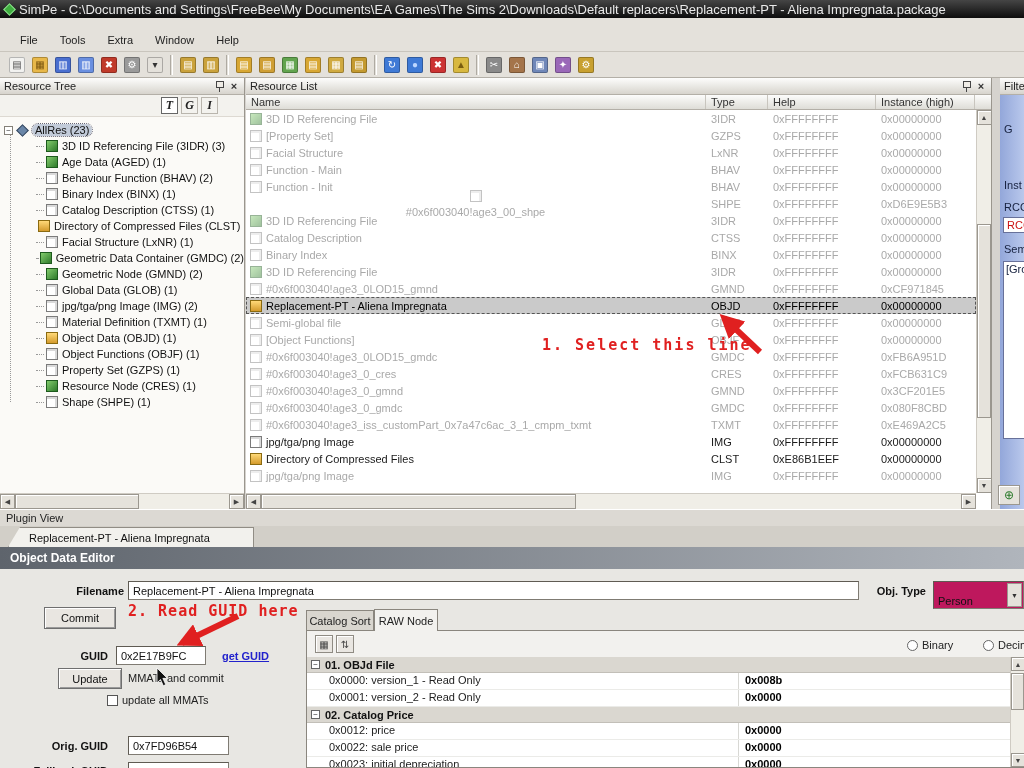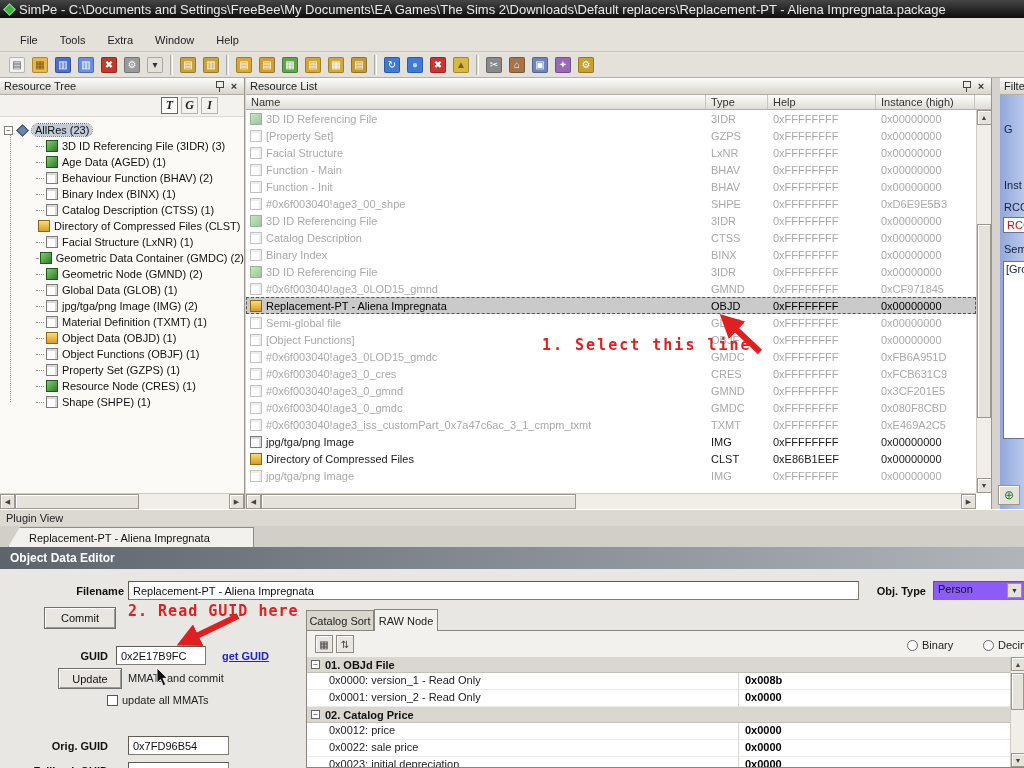--- a/index.html
+++ b/index.html
@@ -89,21 +89,21 @@
 .ode-header{position:absolute;left:0;top:547px;width:100%;height:22px;background:linear-gradient(90deg,#5e646c,#b0b5bc);color:#fff;font-weight:bold;display:flex;align-items:center;padding-left:10px;font-size:12px;}
 
 
 .form-area{position:absolute;left:0;top:569px;width:100%;height:199px;background:#e8e7e3;overflow:hidden;}
 .flabel{position:absolute;font-weight:bold;color:#111;text-align:right;white-space:nowrap;}
 .txt{position:absolute;background:#fff;border:1px solid #7f7b73;border-top-color:#5f5b53;border-left-color:#5f5b53;font:11px "Liberation Sans",sans-serif;padding:1px 4px;color:#111;}
 .btn3d{position:absolute;background:#e9e6e1;border:1px solid #6f6f6f;box-shadow:inset 1px 1px 0 #fff,inset -1px -1px 0 #9a9a9a;display:flex;align-items:center;justify-content:center;color:#111;}
 .link{position:absolute;color:#2222cc;font-weight:bold;text-decoration:underline;}
 .plain-label{position:absolute;color:#222;white-space:nowrap;}
 .chk{position:absolute;width:11px;height:11px;background:#fff;border:1px solid #555;}
-.seltext{position:absolute;background:#8b5cf6;border:1px solid #7f7b73;border-top-color:#5f5b53;border-left-color:#5f5b53;padding:1px 4px;color:#111;overflow:hidden;}
+.seltext{position:absolute;background:#be185d;border:1px solid #7f7b73;border-top-color:#5f5b53;border-left-color:#5f5b53;padding:13px 4px;color:#111;overflow:hidden;}
 .dd-btn{position:absolute;right:1px;top:1px;bottom:1px;width:15px;background:#e5e2db;border:1px solid #9b978f;display:flex;align-items:center;justify-content:center;font-size:7px;color:#333;}
 
 
 .tab{position:absolute;border:1px solid #8a867e;border-bottom:none;background:#d9d6cf;display:flex;align-items:center;justify-content:center;color:#222;}
 .tab.active{background:#f2f1ee;z-index:3;}
 .raw-panel{position:absolute;left:306px;top:61px;right:0;bottom:0;background:#f2f1ee;border:1px solid #8a867e;border-right:none;overflow:hidden;}
 .raw-toolbar{position:absolute;left:0;top:0;right:0;height:26px;display:flex;align-items:center;gap:3px;padding-left:8px;}
 .mini-btn{width:18px;height:18px;background:#e9e6e1;border:1px solid #8f8b83;box-shadow:inset 1px 1px 0 #fff;display:flex;align-items:center;justify-content:center;font-size:10px;color:#444;flex:none;}
 .radio{position:absolute;top:8px;display:flex;align-items:center;gap:4px;white-space:nowrap;color:#222;}
 .radio .circ{width:11px;height:11px;border:1px solid #666;border-radius:50%;background:#fff;flex:none;}
@@ -370,21 +370,21 @@
           <div class="lrow dim">
             <div class="cell ncell" style="width: 460px;">
               <span class="icn icn-page"></span>
               <span class="ntext">Function - Init</span>
             </div>
             <div class="cell" style="width: 62px;">BHAV</div>
             <div class="cell" style="width: 108px;">0xFFFFFFFF</div>
             <div class="cell" style="width: 99px;">0x00000000</div>
           </div>
           <div class="lrow dim">
-            <div class="cell ncell" style="width: 460px;">
+            <div class="cell ncell" style="width: 460px; flex-direction: column;">
               <span class="icn icn-page"></span>
               <span class="ntext">#0x6f003040!age3_00_shpe</span>
             </div>
             <div class="cell" style="width: 62px;">SHPE</div>
             <div class="cell" style="width: 108px;">0xFFFFFFFF</div>
             <div class="cell" style="width: 99px;">0xD6E9E5B3</div>
           </div>
           <div class="lrow dim">
             <div class="cell ncell" style="width: 460px;">
               <span class="icn icn-green"></span>

